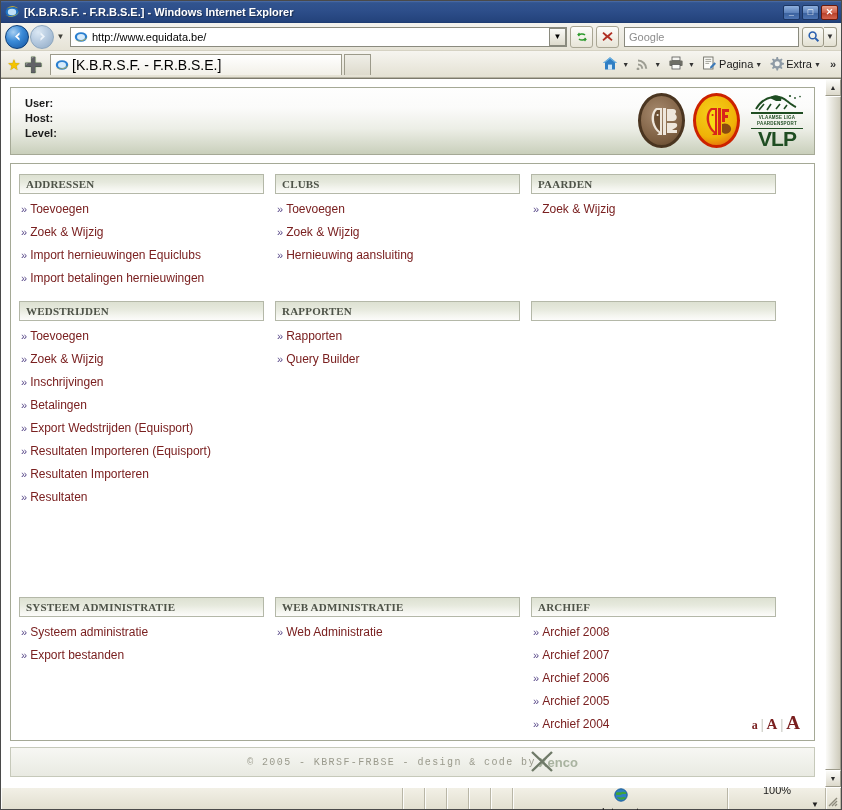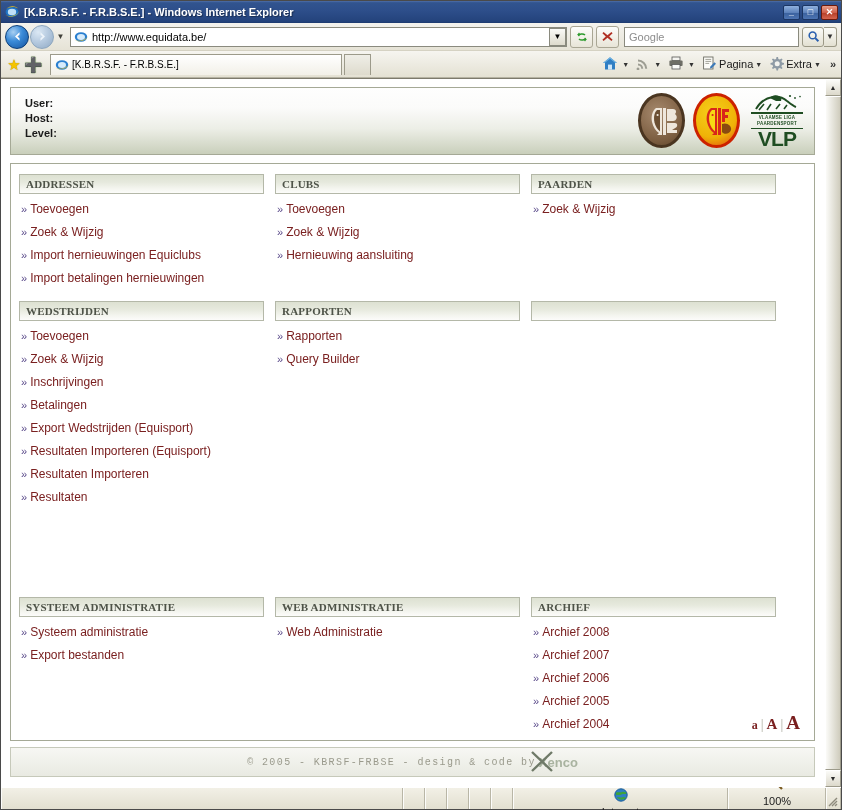--- a/index.html
+++ b/index.html
@@ -133,21 +133,21 @@
     border-bottom:1px solid #b5b2a2;
   }
   .star { font-size:15px;line-height:1;width:20px;text-align:center; }
   .star.fav { color:#f5c400; text-shadow: 0 0 1px #8a6b00; }
   .star.add { color:#4caf29; text-shadow: 0 0 1px #2c6b14; }
   #tab {
     height: 21px; width: 292px; margin-left: 6px;
     background: linear-gradient(to bottom,#ffffff,#f2f0e8);
     border:1px solid #9c9a8a; border-bottom:none;
     display:flex;align-items:center;padding-left:3px;
-    font-size:10px;color:#000;
+    font-size:14px;color:#000;
   }
   #tab .fav { width:16px;height:16px;flex:0 0 16px;margin-right:2px; }
   #newtab {
     height:21px;width:27px;margin-left:2px;
     background:linear-gradient(to bottom,#efeee7,#dedbcd);
     border:1px solid #9c9a8a;border-bottom:none;
   }
   #cmdbar { margin-left:auto; display:flex;align-items:center;gap:2px;padding-right:2px; }
   .cmd { display:flex;align-items:center;font-size:11px;color:#1a1a1a;padding:0 1px; }
   .cmd .gl { font-size:13px;line-height:1;margin-right:2px; }
@@ -302,21 +302,21 @@
   }
   .sb-cell {
     border-right: 1px solid #b9b6a6;
     border-left: 1px solid #fcfcfa;
     display:flex;align-items:center;padding:0 4px;flex-direction:column;
   }
   #sb-main { flex: 1 1 auto; }
   .sb-small { width: 22px; }
   #sb-zone { width: 215px; gap:4px; }
   #sb-zone .globe { width:14px;height:14px;flex:0 0 14px; }
-  #sb-zoom { width: 98px; justify-content:center; gap:4px; }
+  #sb-zoom { width: 98px; justify-content:flex-end; gap:4px; }
   #sb-zoom .mag { width:14px;height:14px;flex:0 0 14px; }
   #sb-zoom .zc { font-size:8px;color:#222;margin-left:auto;margin-right:2px; }
   #sb-grip { width: 15px; display:flex;align-items:flex-end;justify-content:flex-end;padding:0 2px 2px 0; }
 </style>
 </head>
 <body>
 
 <div id="window">
 
   <div id="titlebar">

